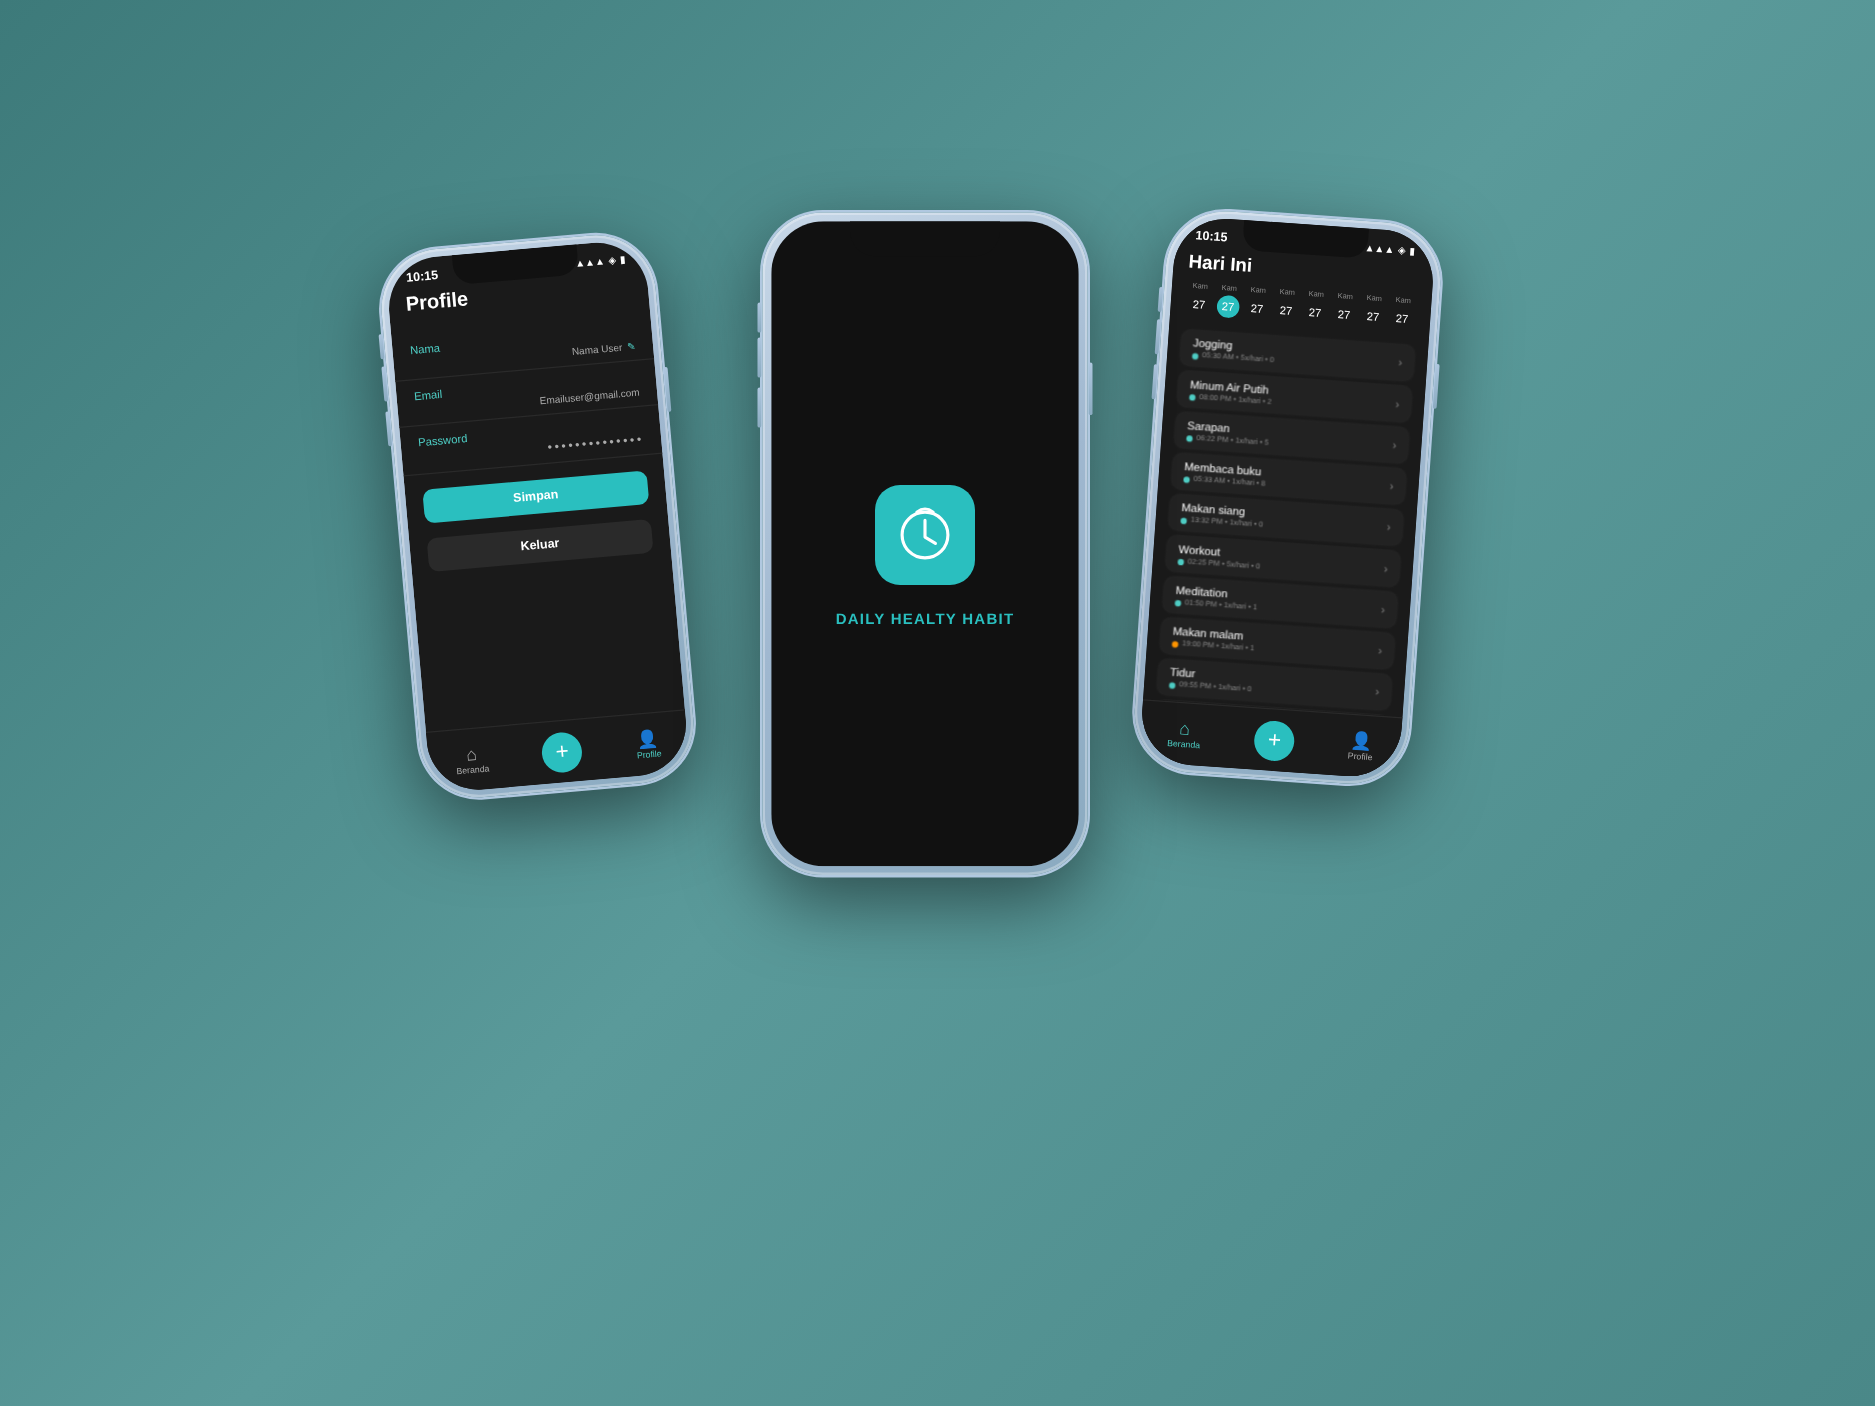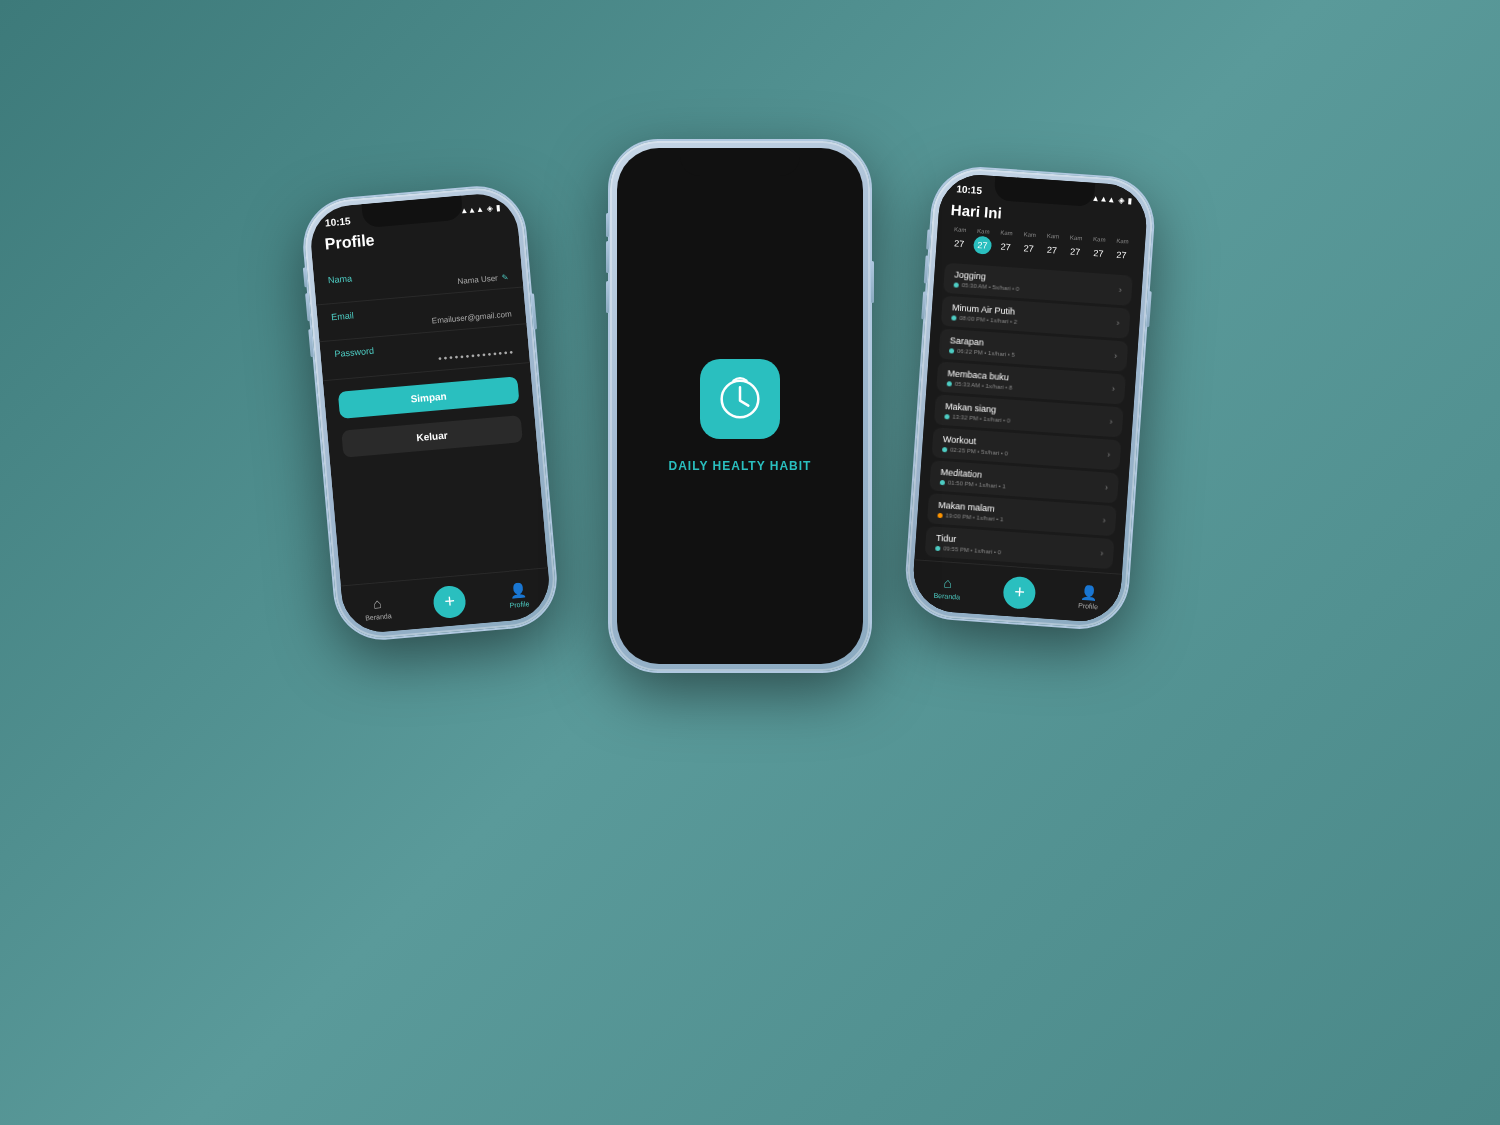--- a/index.html
+++ b/index.html
@@ -233,21 +233,21 @@
     .pwd-dots {
       font-size: 10px;
       color: #aaa;
       letter-spacing: 2px;
     }
 
     
     .phone-center {
       width: 260px;
       height: 530px;
-      top: 28px;
+      top: 57px;
       left: 310px;
       z-index: 3;
       transform: rotate(0deg);
     }
 
     .phone-center .phone-inner {
       top: 7px;
       left: 7px;
       right: 7px;
       bottom: 7px;

